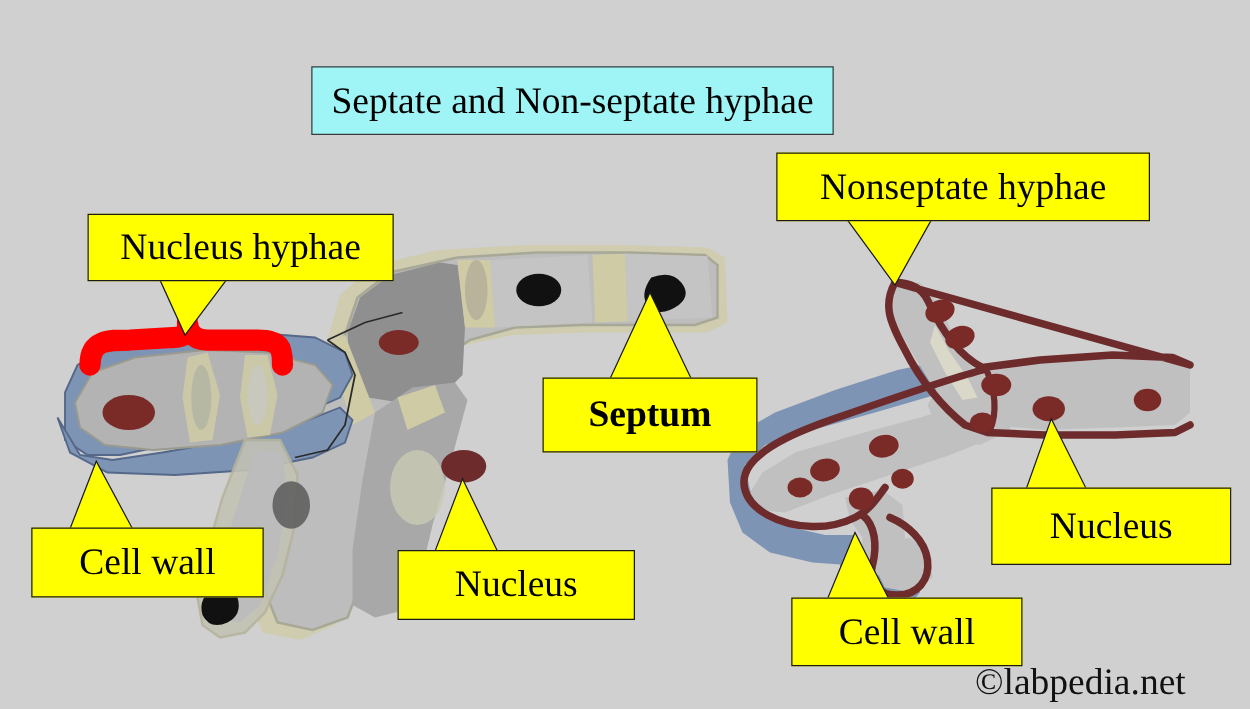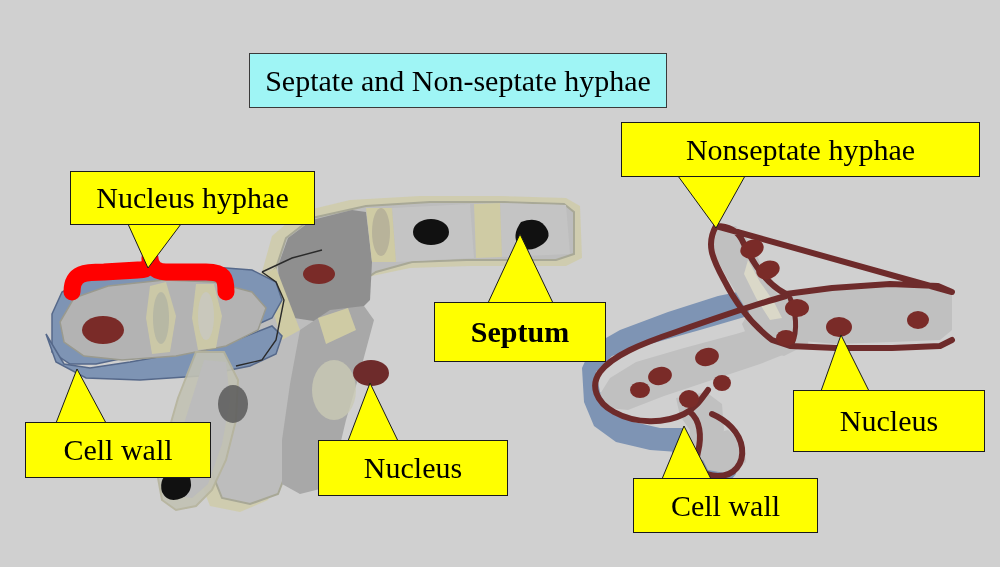--- a/index.html
+++ b/index.html
@@ -207,21 +207,21 @@
   </svg>
 
   <div class="title-box" style="left:249px; top:27px; width:418px; height:55px; font-size:30px;margin-top:26px;">
     <span>Septate and Non-septate hyphae</span>
   </div>
 
   <div class="callout" style="left:70px; top:171px; width:245px; height:54px; font-size:30px;">
     <span>Nucleus hyphae</span>
   </div>
 
-  <div class="callout" style="left:621px; top:122px; width:359px; height:55px; font-size:30px;">
+  <div class="callout" style="left:621px; top:122px; width:299px; height:55px; font-size:30px;">
     <span>Nonseptate hyphae</span>
   </div>
 
   <div class="callout" style="left:434px; top:302px; width:172px; height:60px; font-size:30px;font-weight:bold;">
     <span>Septum</span>
   </div>
 
   <div class="callout" style="left:25px; top:422px; width:186px; height:56px; font-size:30px;">
     <span>Cell wall</span>
   </div>
@@ -231,14 +231,17 @@
   </div>
 
   <div class="callout" style="left:793px; top:390px; width:192px; height:62px; font-size:30px;">
     <span>Nucleus</span>
   </div>
 
   <div class="callout" style="left:633px; top:478px; width:185px; height:55px; font-size:30px;">
     <span>Cell wall</span>
   </div>
 
+  <div class="watermark" style="left:780px; top:529px; font-size:30px;">
+    <span>©labpedia.net</span>
+  </div>
 
 </div>
 
 </body></html>

